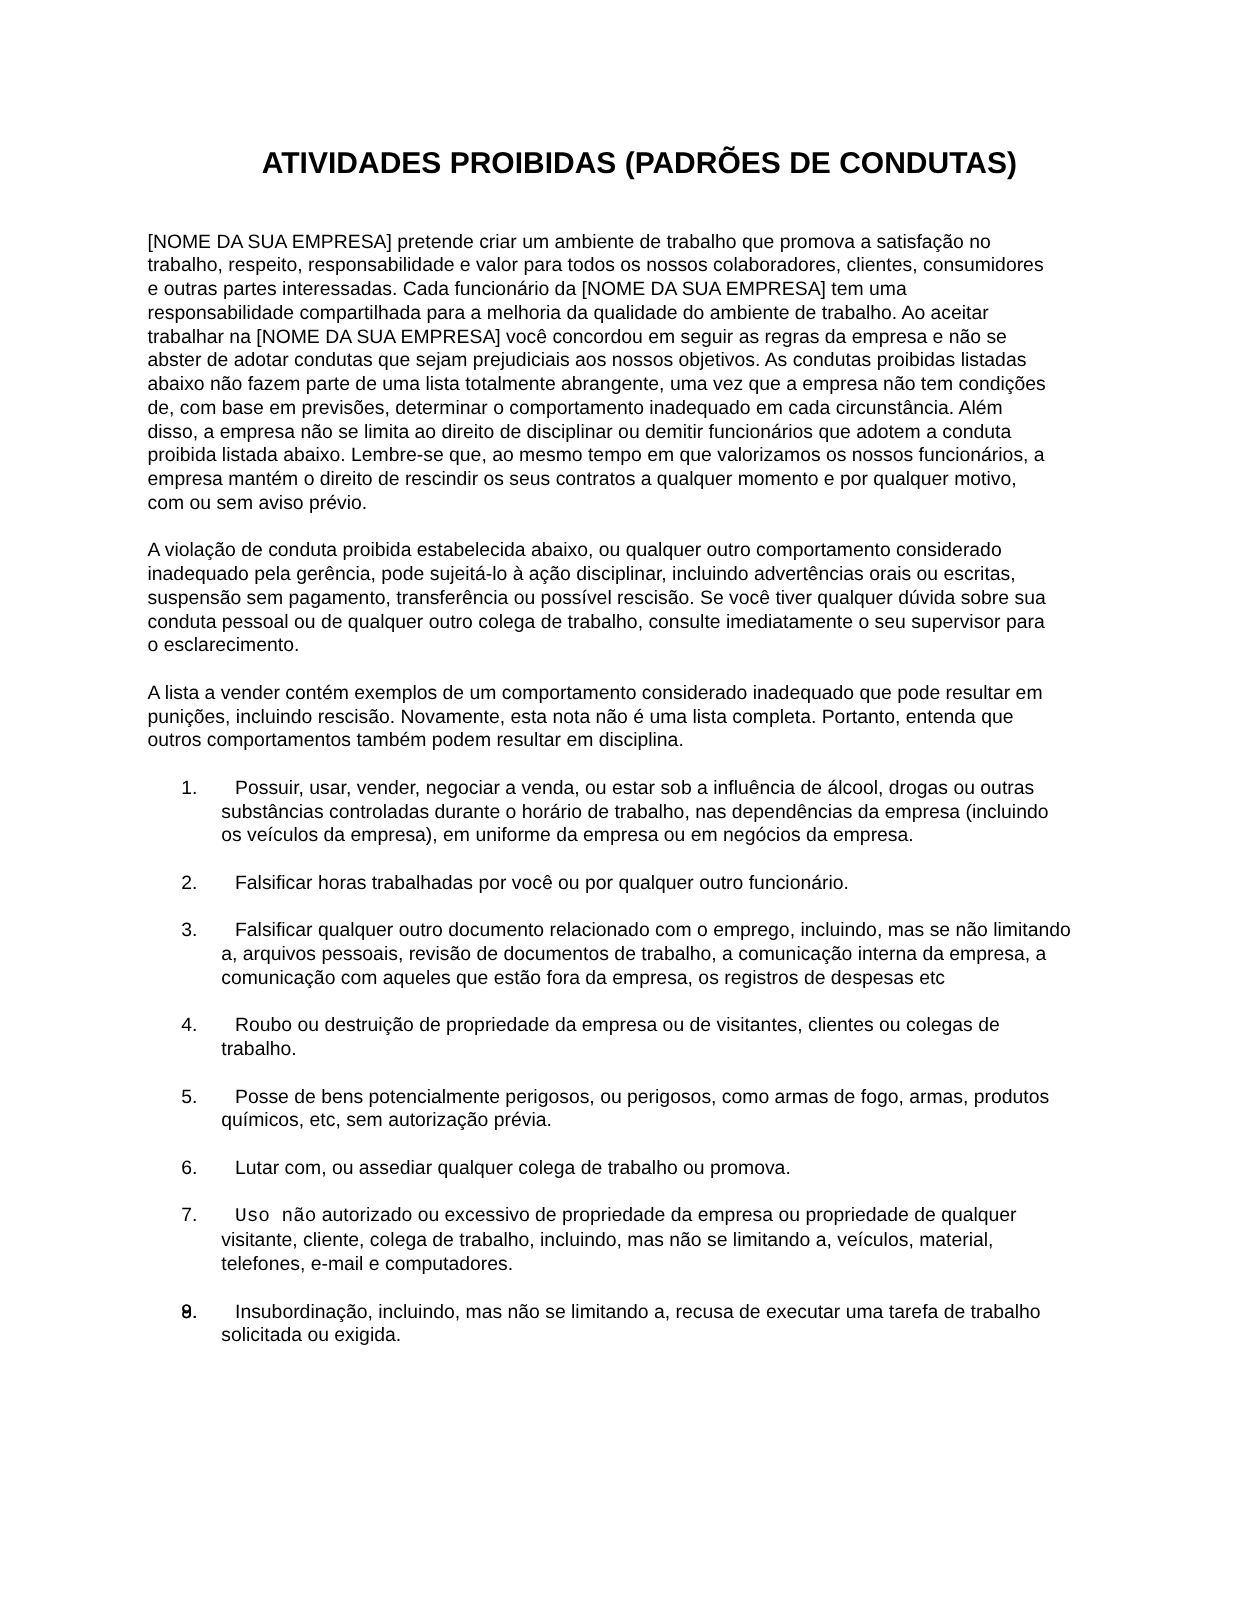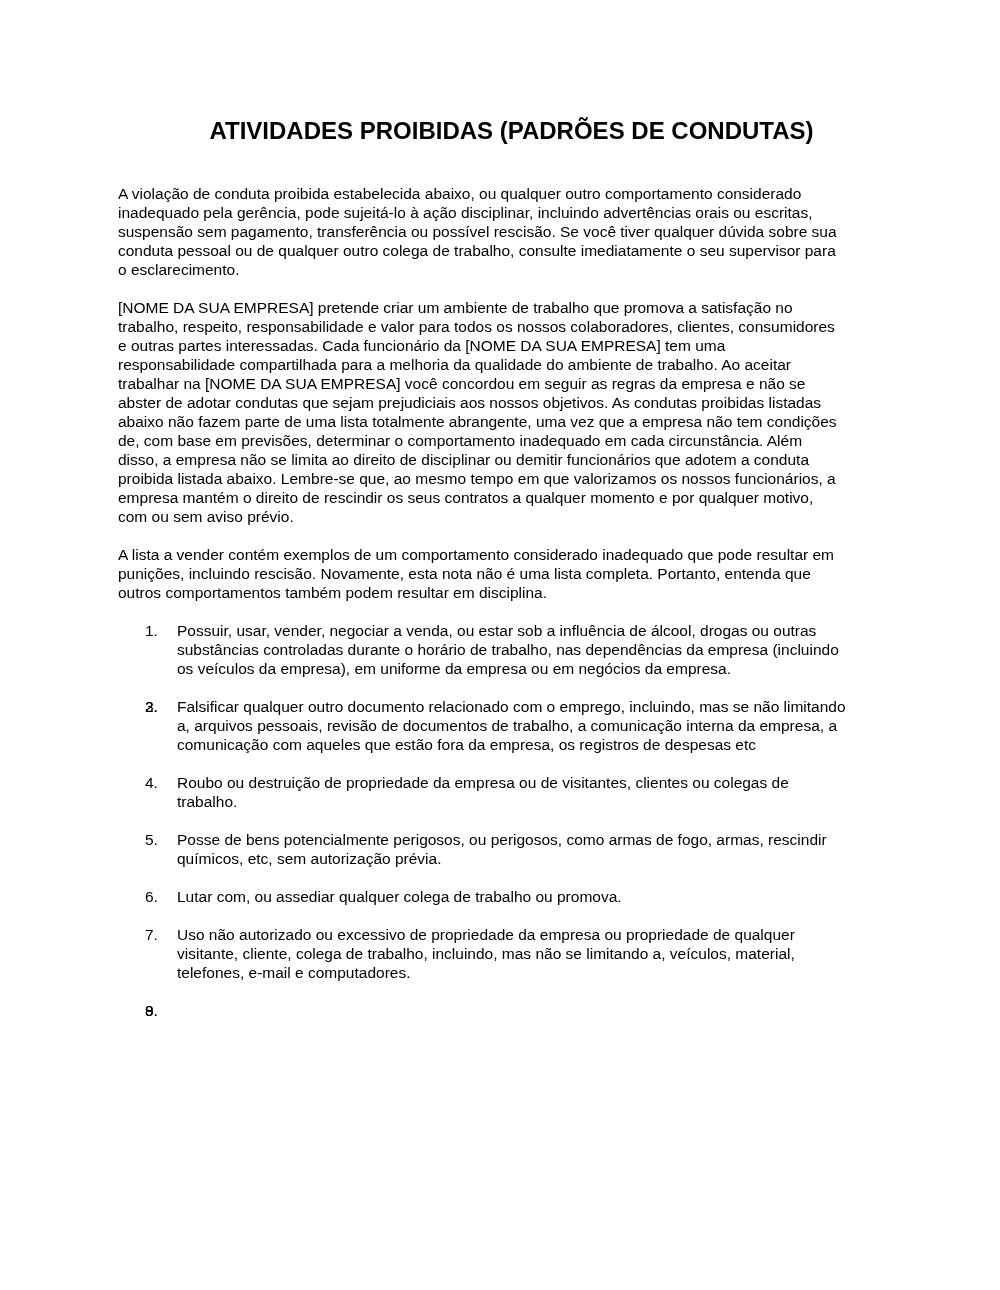--- a/index.html
+++ b/index.html
@@ -47,84 +47,86 @@
     line-height: 19px;
   }
   .rule .num {
     position: absolute;
     left: 27px;
     top: 0;
     white-space: nowrap;
   }
   .li-text {
     white-space: pre-line;
+    margin-left: 11px;
   }
   .serif {
-    font-family: Liberation Sans, sans-serif;
+    font-family: Liberation Mono, monospace;
   }
 </style>
 </head>
 <body>
 
 <div class="page">
 
   <h1 class="doc-title">ATIVIDADES PROIBIDAS (PADRÕES DE CONDUTAS)</h1>
-
-  <p class="para">A violação de conduta proibida estabelecida abaixo, ou qualquer outro comportamento considerado
-inadequado pela gerência, pode sujeitá-lo à ação disciplinar, incluindo advertências orais ou escritas,
-suspensão sem pagamento, transferência ou possível rescisão. Se você tiver qualquer dúvida sobre sua
-conduta pessoal ou de qualquer outro colega de trabalho, consulte imediatamente o seu supervisor para
-o esclarecimento.</p>
 
   <p class="para">[NOME DA SUA EMPRESA] pretende criar um ambiente de trabalho que promova a satisfação no
 trabalho, respeito, responsabilidade e valor para todos os nossos colaboradores, clientes, consumidores
 e outras partes interessadas. Cada funcionário da [NOME DA SUA EMPRESA] tem uma
 responsabilidade compartilhada para a melhoria da qualidade do ambiente de trabalho. Ao aceitar
 trabalhar na [NOME DA SUA EMPRESA] você concordou em seguir as regras da empresa e não se
 abster de adotar condutas que sejam prejudiciais aos nossos objetivos. As condutas proibidas listadas
 abaixo não fazem parte de uma lista totalmente abrangente, uma vez que a empresa não tem condições
 de, com base em previsões, determinar o comportamento inadequado em cada circunstância. Além
 disso, a empresa não se limita ao direito de disciplinar ou demitir funcionários que adotem a conduta
 proibida listada abaixo. Lembre-se que, ao mesmo tempo em que valorizamos os nossos funcionários, a
 empresa mantém o direito de rescindir os seus contratos a qualquer momento e por qualquer motivo,
 com ou sem aviso prévio.</p>
+
+  <p class="para">A violação de conduta proibida estabelecida abaixo, ou qualquer outro comportamento considerado
+inadequado pela gerência, pode sujeitá-lo à ação disciplinar, incluindo advertências orais ou escritas,
+suspensão sem pagamento, transferência ou possível rescisão. Se você tiver qualquer dúvida sobre sua
+conduta pessoal ou de qualquer outro colega de trabalho, consulte imediatamente o seu supervisor para
+o esclarecimento.</p>
 
   <p class="para">A lista a vender contém exemplos de um comportamento considerado inadequado que pode resultar em
 punições, incluindo rescisão. Novamente, esta nota não é uma lista completa. Portanto, entenda que
 outros comportamentos também podem resultar em disciplina.</p>
 
   <ol class="rules-list">
 
     <li class="rule">
       <span class="num">1.</span>
       <span class="li-text">Possuir, usar, vender, negociar a venda, ou estar sob a influência de álcool, drogas ou outras
 substâncias controladas durante o horário de trabalho, nas dependências da empresa (incluindo
 os veículos da empresa), em uniforme da empresa ou em negócios da empresa.</span>
     </li>
 
     <li class="rule">
       <span class="num">2.</span>
+      <span class="li-text">Falsificar horas trabalhadas por você ou por qualquer outro funcionário.</span>
     </li>
 
     <li class="rule">
       <span class="num">3.</span>
       <span class="li-text">Falsificar qualquer outro documento relacionado com o emprego, incluindo, mas se não limitando
 a, arquivos pessoais, revisão de documentos de trabalho, a comunicação interna da empresa, a
 comunicação com aqueles que estão fora da empresa, os registros de despesas etc</span>
     </li>
 
     <li class="rule">
       <span class="num">4.</span>
       <span class="li-text">Roubo ou destruição de propriedade da empresa ou de visitantes, clientes ou colegas de
 trabalho.</span>
     </li>
 
     <li class="rule">
       <span class="num">5.</span>
-      <span class="li-text">Posse de bens potencialmente perigosos, ou perigosos, como armas de fogo, armas, rescindir
+      <span class="li-text">Posse de bens potencialmente perigosos, ou perigosos, como armas de fogo, armas, produtos
 químicos, etc, sem autorização prévia.</span>
     </li>
 
     <li class="rule">
       <span class="num">6.</span>
       <span class="li-text">Lutar com, ou assediar qualquer colega de trabalho ou promova.</span>
     </li>
 
     <li class="rule">
       <span class="num">7.</span>
@@ -132,17 +134,19 @@
 visitante, cliente, colega de trabalho, incluindo, mas não se limitando a, veículos, material,
 telefones, e-mail e computadores.</span></span>
     </li>
 
     <li class="rule">
       <span class="num">8.</span>
     </li>
 
     <li class="rule">
       <span class="num">9.</span>
+      <span class="li-text">Insubordinação, incluindo, mas não se limitando a, recusa de executar uma tarefa de trabalho
+solicitada ou exigida.</span>
     </li>
 
   </ol>
 
 </div>
 
 </body></html>

